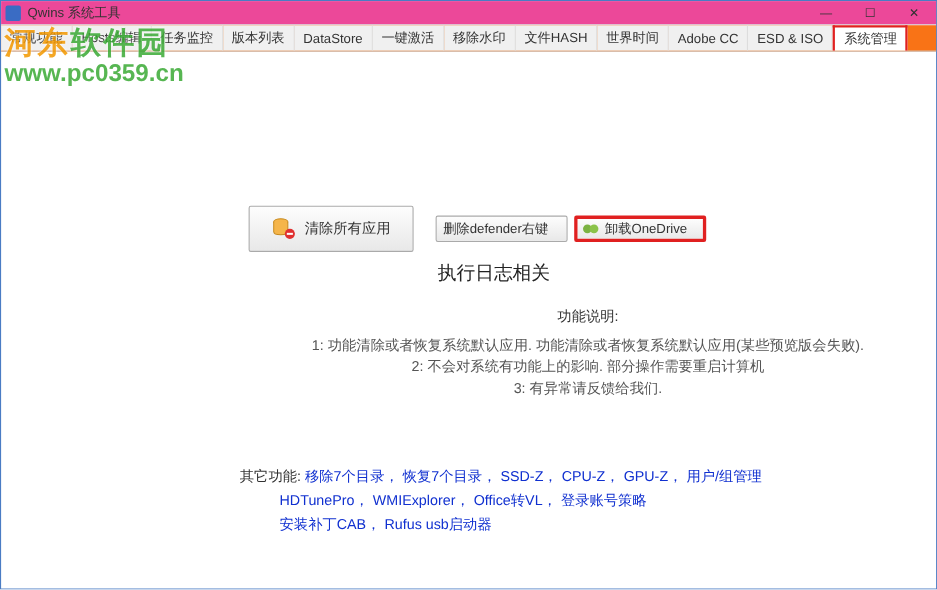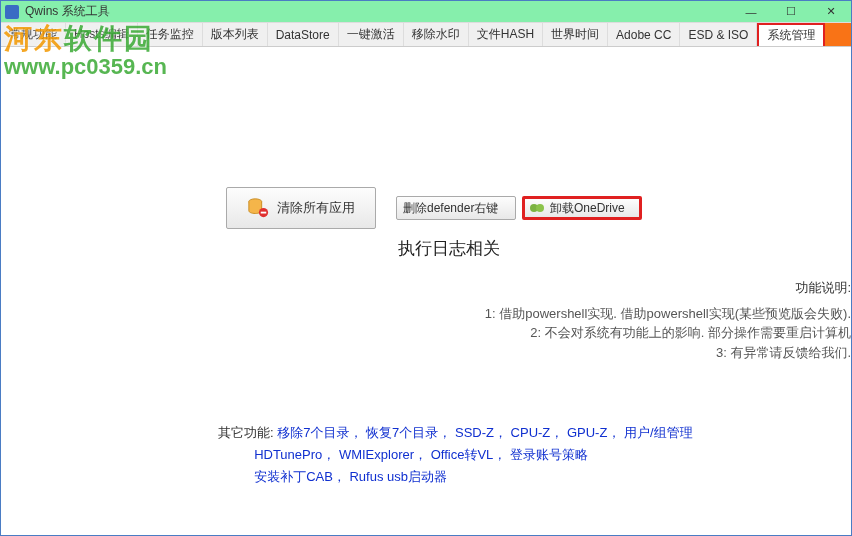--- a/index.html
+++ b/index.html
@@ -11,21 +11,21 @@
       height: 536px;
       position: relative;
       overflow: hidden;
     }
     .window-frame { border: 1px solid #4a7cc4; width: 852px; height: 536px; }
     .titlebar {
       height: 22px;
       display: flex;
       align-items: center;
       padding-left: 4px;
-      background: #86efac;
+      background: #ec4899;
       border-bottom: 1px solid #ddd;
     }
     .titlebar-icon {
       width: 14px; height: 14px;
       background: #3a6cc4;
       margin-right: 6px;
       border-radius: 2px;
     }
     .titlebar-text { flex: 1; font-size: 12px; color: #333; }
     .win-controls { display: flex; }
@@ -133,21 +133,21 @@
       text-align: center;
       margin-top: 8px;
       font-size: 17px;
       color: #222;
       margin-left: 388px;
       width: 120px;
     }
     .desc-block {
       margin-top: 18px;
       margin-left: 217px;
-      text-align: right;
+      text-align: center;
       font-size: 13px;
       color: #555;
       line-height: 1.5;
     }
     .desc-title { color: #333; margin-bottom: 6px; }
     .other-block {
       margin-top: 60px;
       margin-left: 217px;
       text-align: left;
       font-size: 13px;
@@ -219,21 +219,21 @@
           </span>
           <span>卸载OneDrive</span>
         </div>
       </div>
     </div>
 
     <div class="log-label">执行日志相关</div>
 
     <div class="desc-block">
       <div class="desc-title">功能说明:</div>
-      <div>1: 借助powershell实现. 借助powershell实现(某些预览版会失败).</div>
+      <div>1: 功能清除或者恢复系统默认应用. 功能清除或者恢复系统默认应用(某些预览版会失败).</div>
       <div>2: 不会对系统有功能上的影响. 部分操作需要重启计算机</div>
       <div>3: 有异常请反馈给我们.</div>
     </div>
 
     <div class="other-block">
       <span class="other-label">其它功能:</span>
       <span class="link">移除7个目录</span><span class="link-sep">，</span>
       <span class="link">恢复7个目录</span><span class="link-sep">，</span>
       <span class="link">SSD-Z</span><span class="link-sep">，</span>
       <span class="link">CPU-Z</span><span class="link-sep">，</span>

